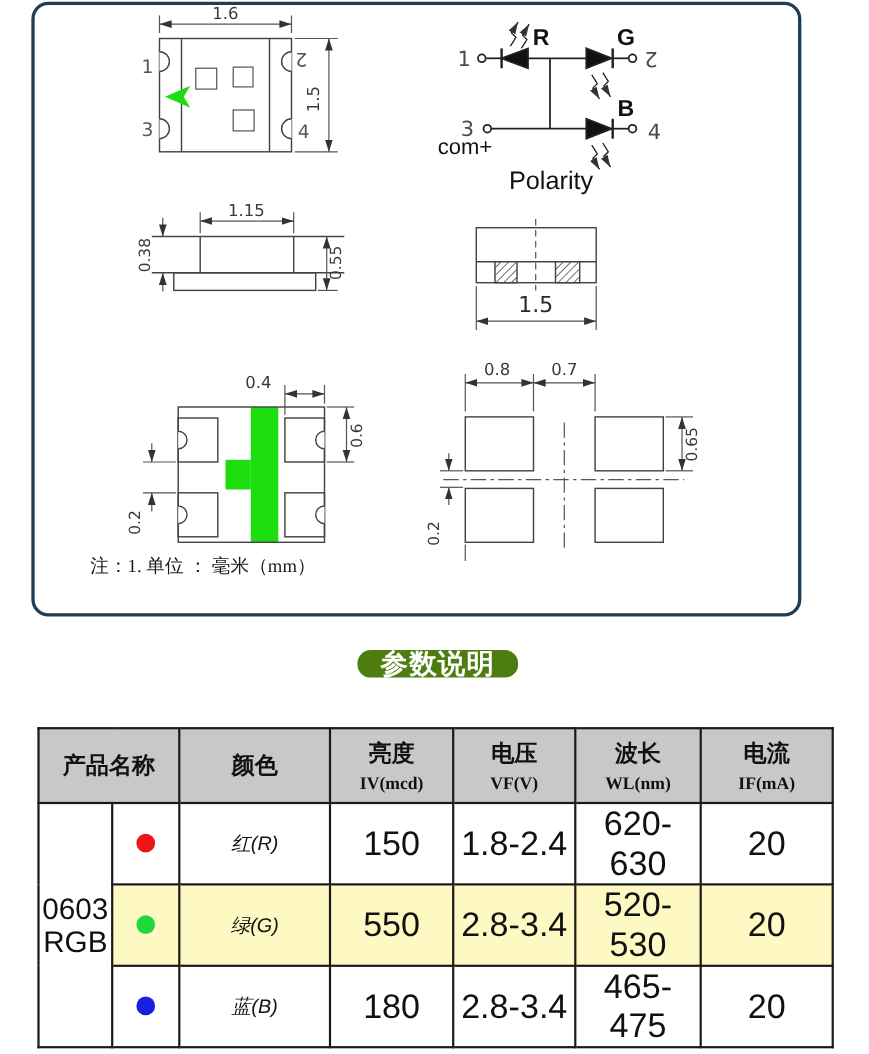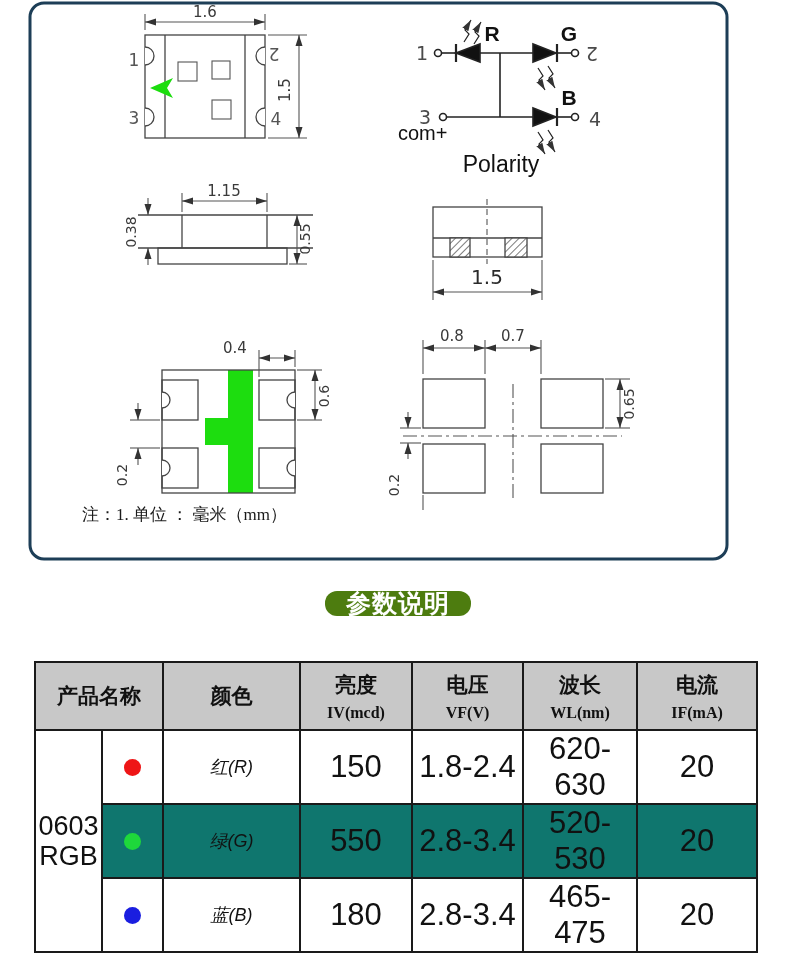--- a/index.html
+++ b/index.html
@@ -19,21 +19,21 @@
   .note1{left:82px;top:503px;}
   .note2{left:113px;top:533px;}
   .badge{position:absolute;left:325px;top:591px;width:146px;height:25px;background:#4d7c0f;
          border-radius:12px;display:flex;align-items:center;justify-content:center;
          color:#fff;font-size:25px;font-weight:bold;letter-spacing:1px;}
   table.spec{position:absolute;left:34px;top:661px;border-collapse:collapse;table-layout:fixed;
              text-align:center;color:#111;}
   table.spec th,table.spec td{border:2px solid #1a1a1a;padding:0;vertical-align:middle;}
   tr.hrow{height:68px;background:#c8c8c8;}
   tr.row0{height:58px;background:#ffffff;}
-  tr.row1{height:60px;background:#0f766e;padding-left:46px;}
+  tr.row1{height:60px;background:#fef9c3;padding-left:46px;}
   tr.row2{height:62px;background:#ffffff;}
   td.prod{background:#ffffff;font-size:27px;line-height:1.12;}
   .cn{font-size:21px;font-weight:bold;font-family:Liberation Sans, sans-serif;}
   .sub{font-size:16px;font-family:"Liberation Serif",serif;margin-top:5px;}
   td.name{font-size:18px;font-style:italic;}
   td.val{font-size:31px;}
   .dot{display:inline-block;width:17px;height:17px;border-radius:50%;vertical-align:middle;}
 </style>
 </head>
 <body>

